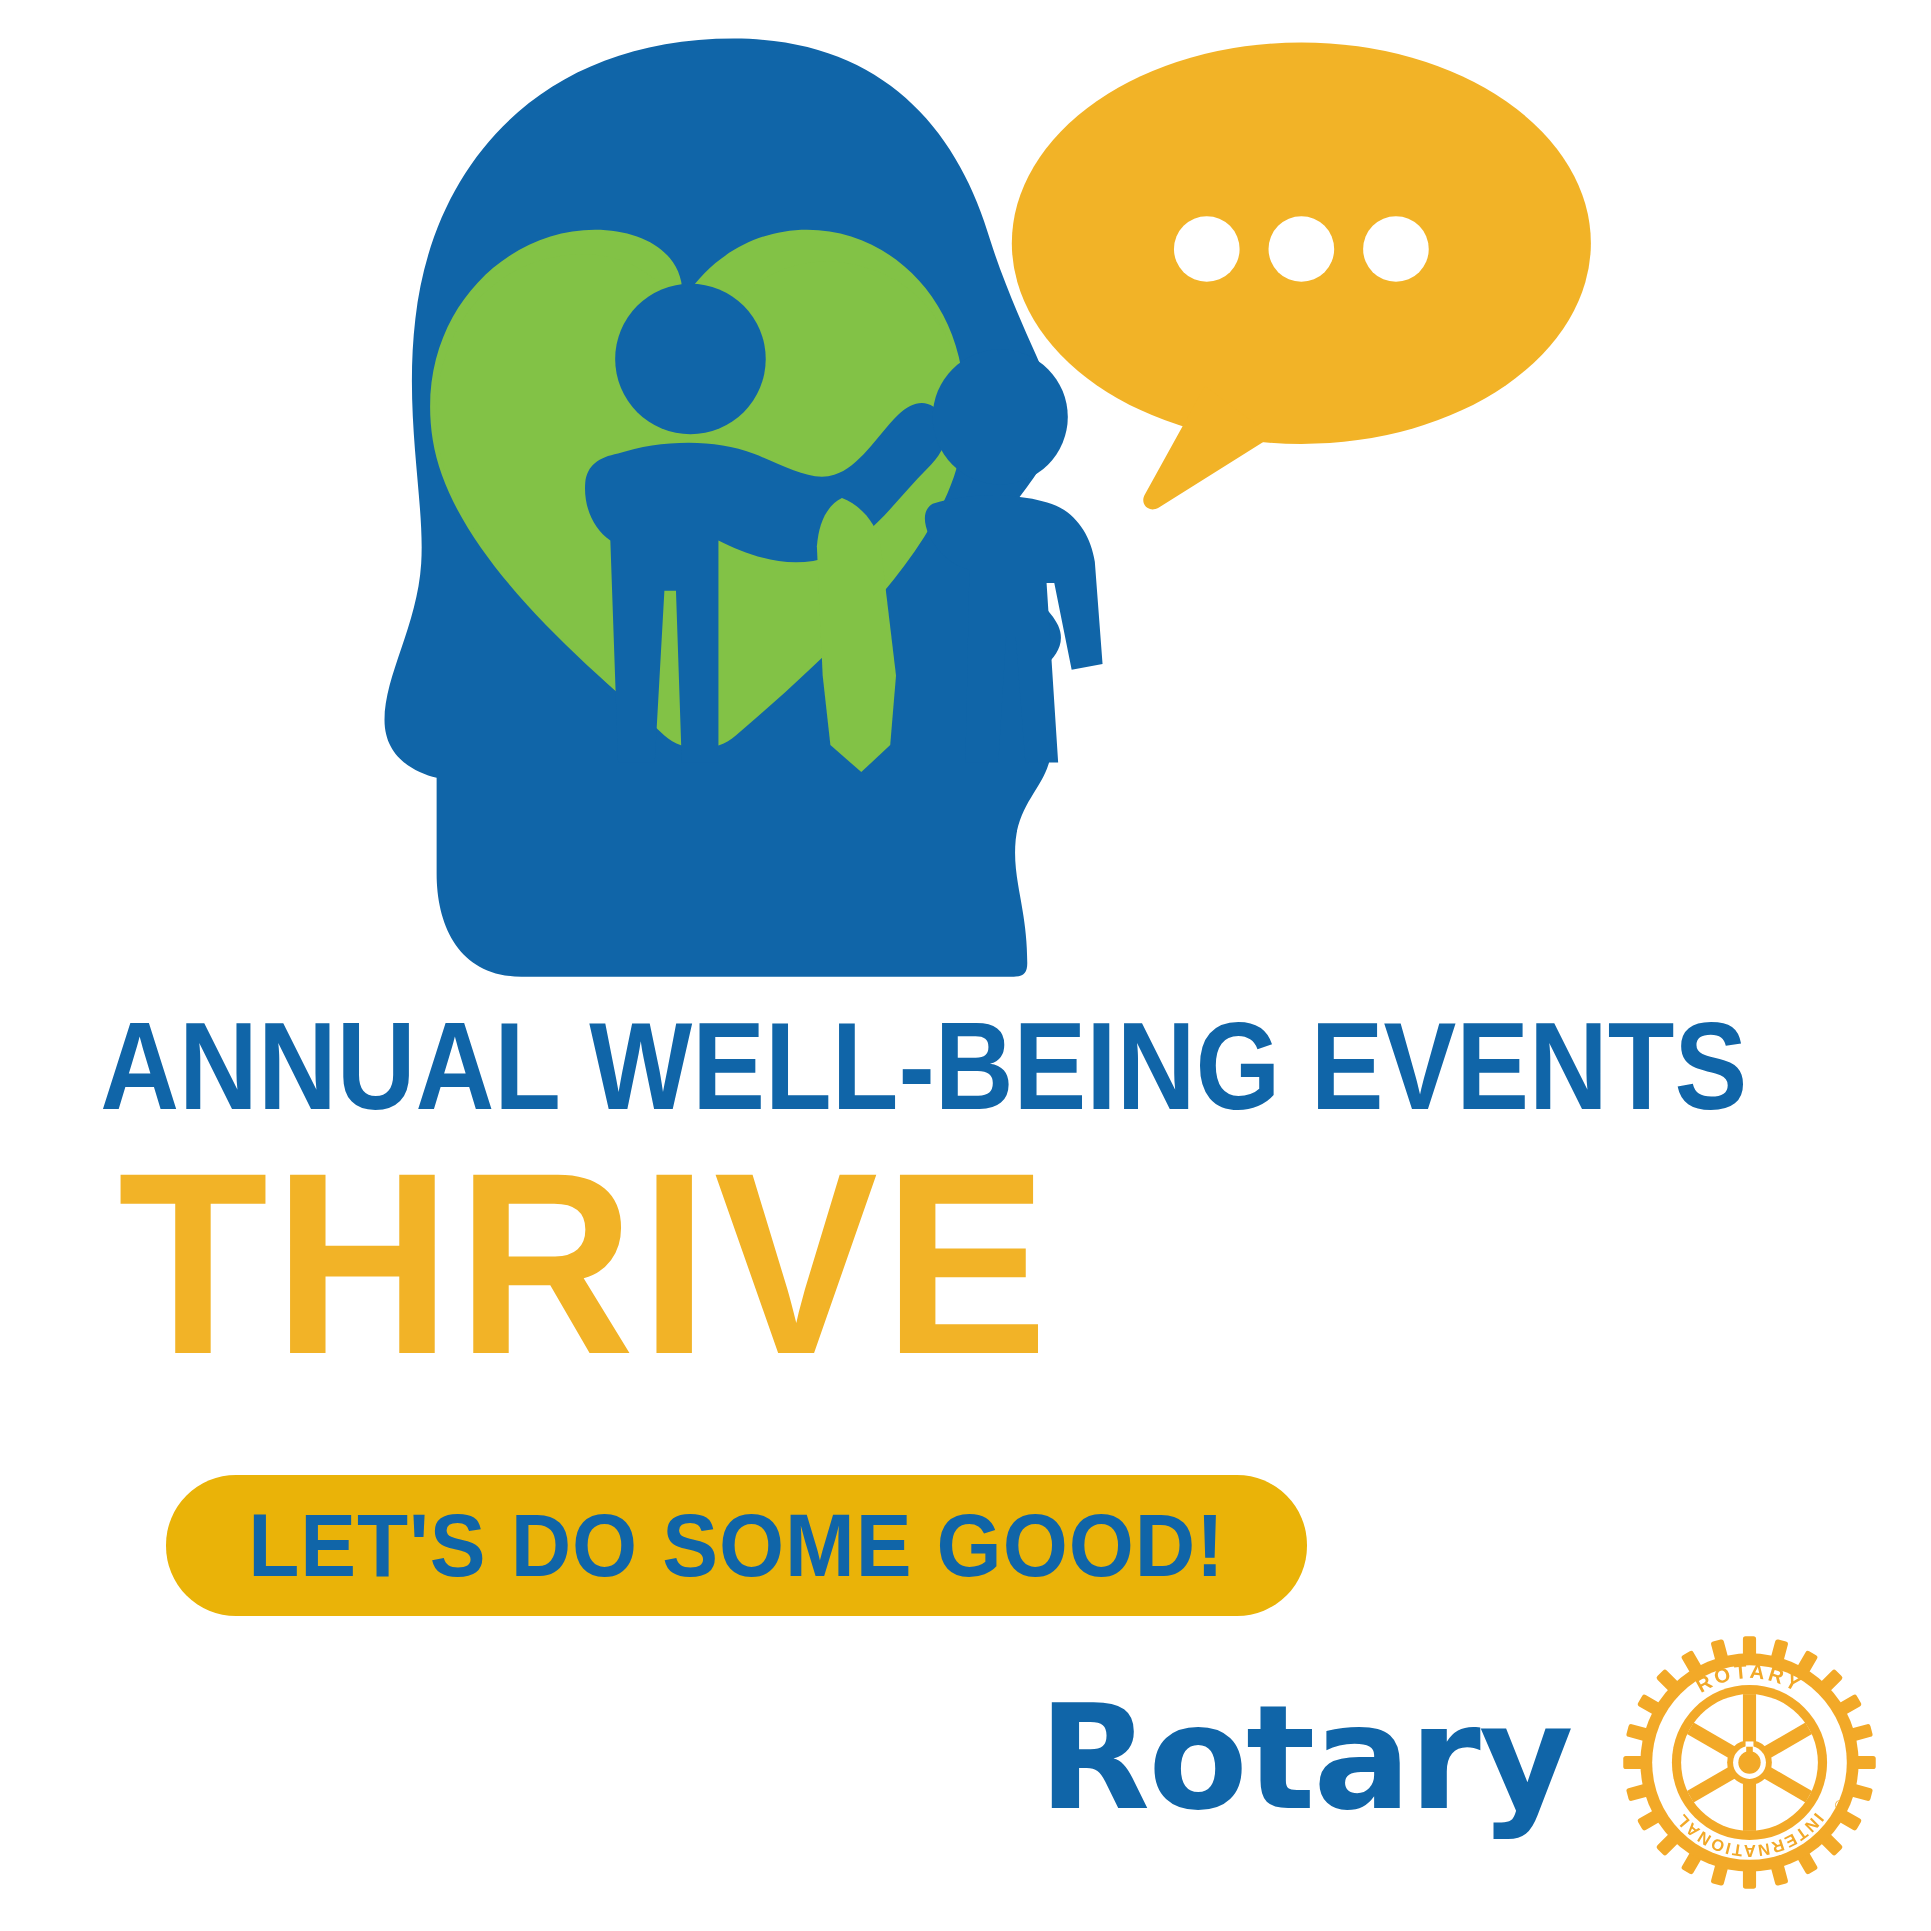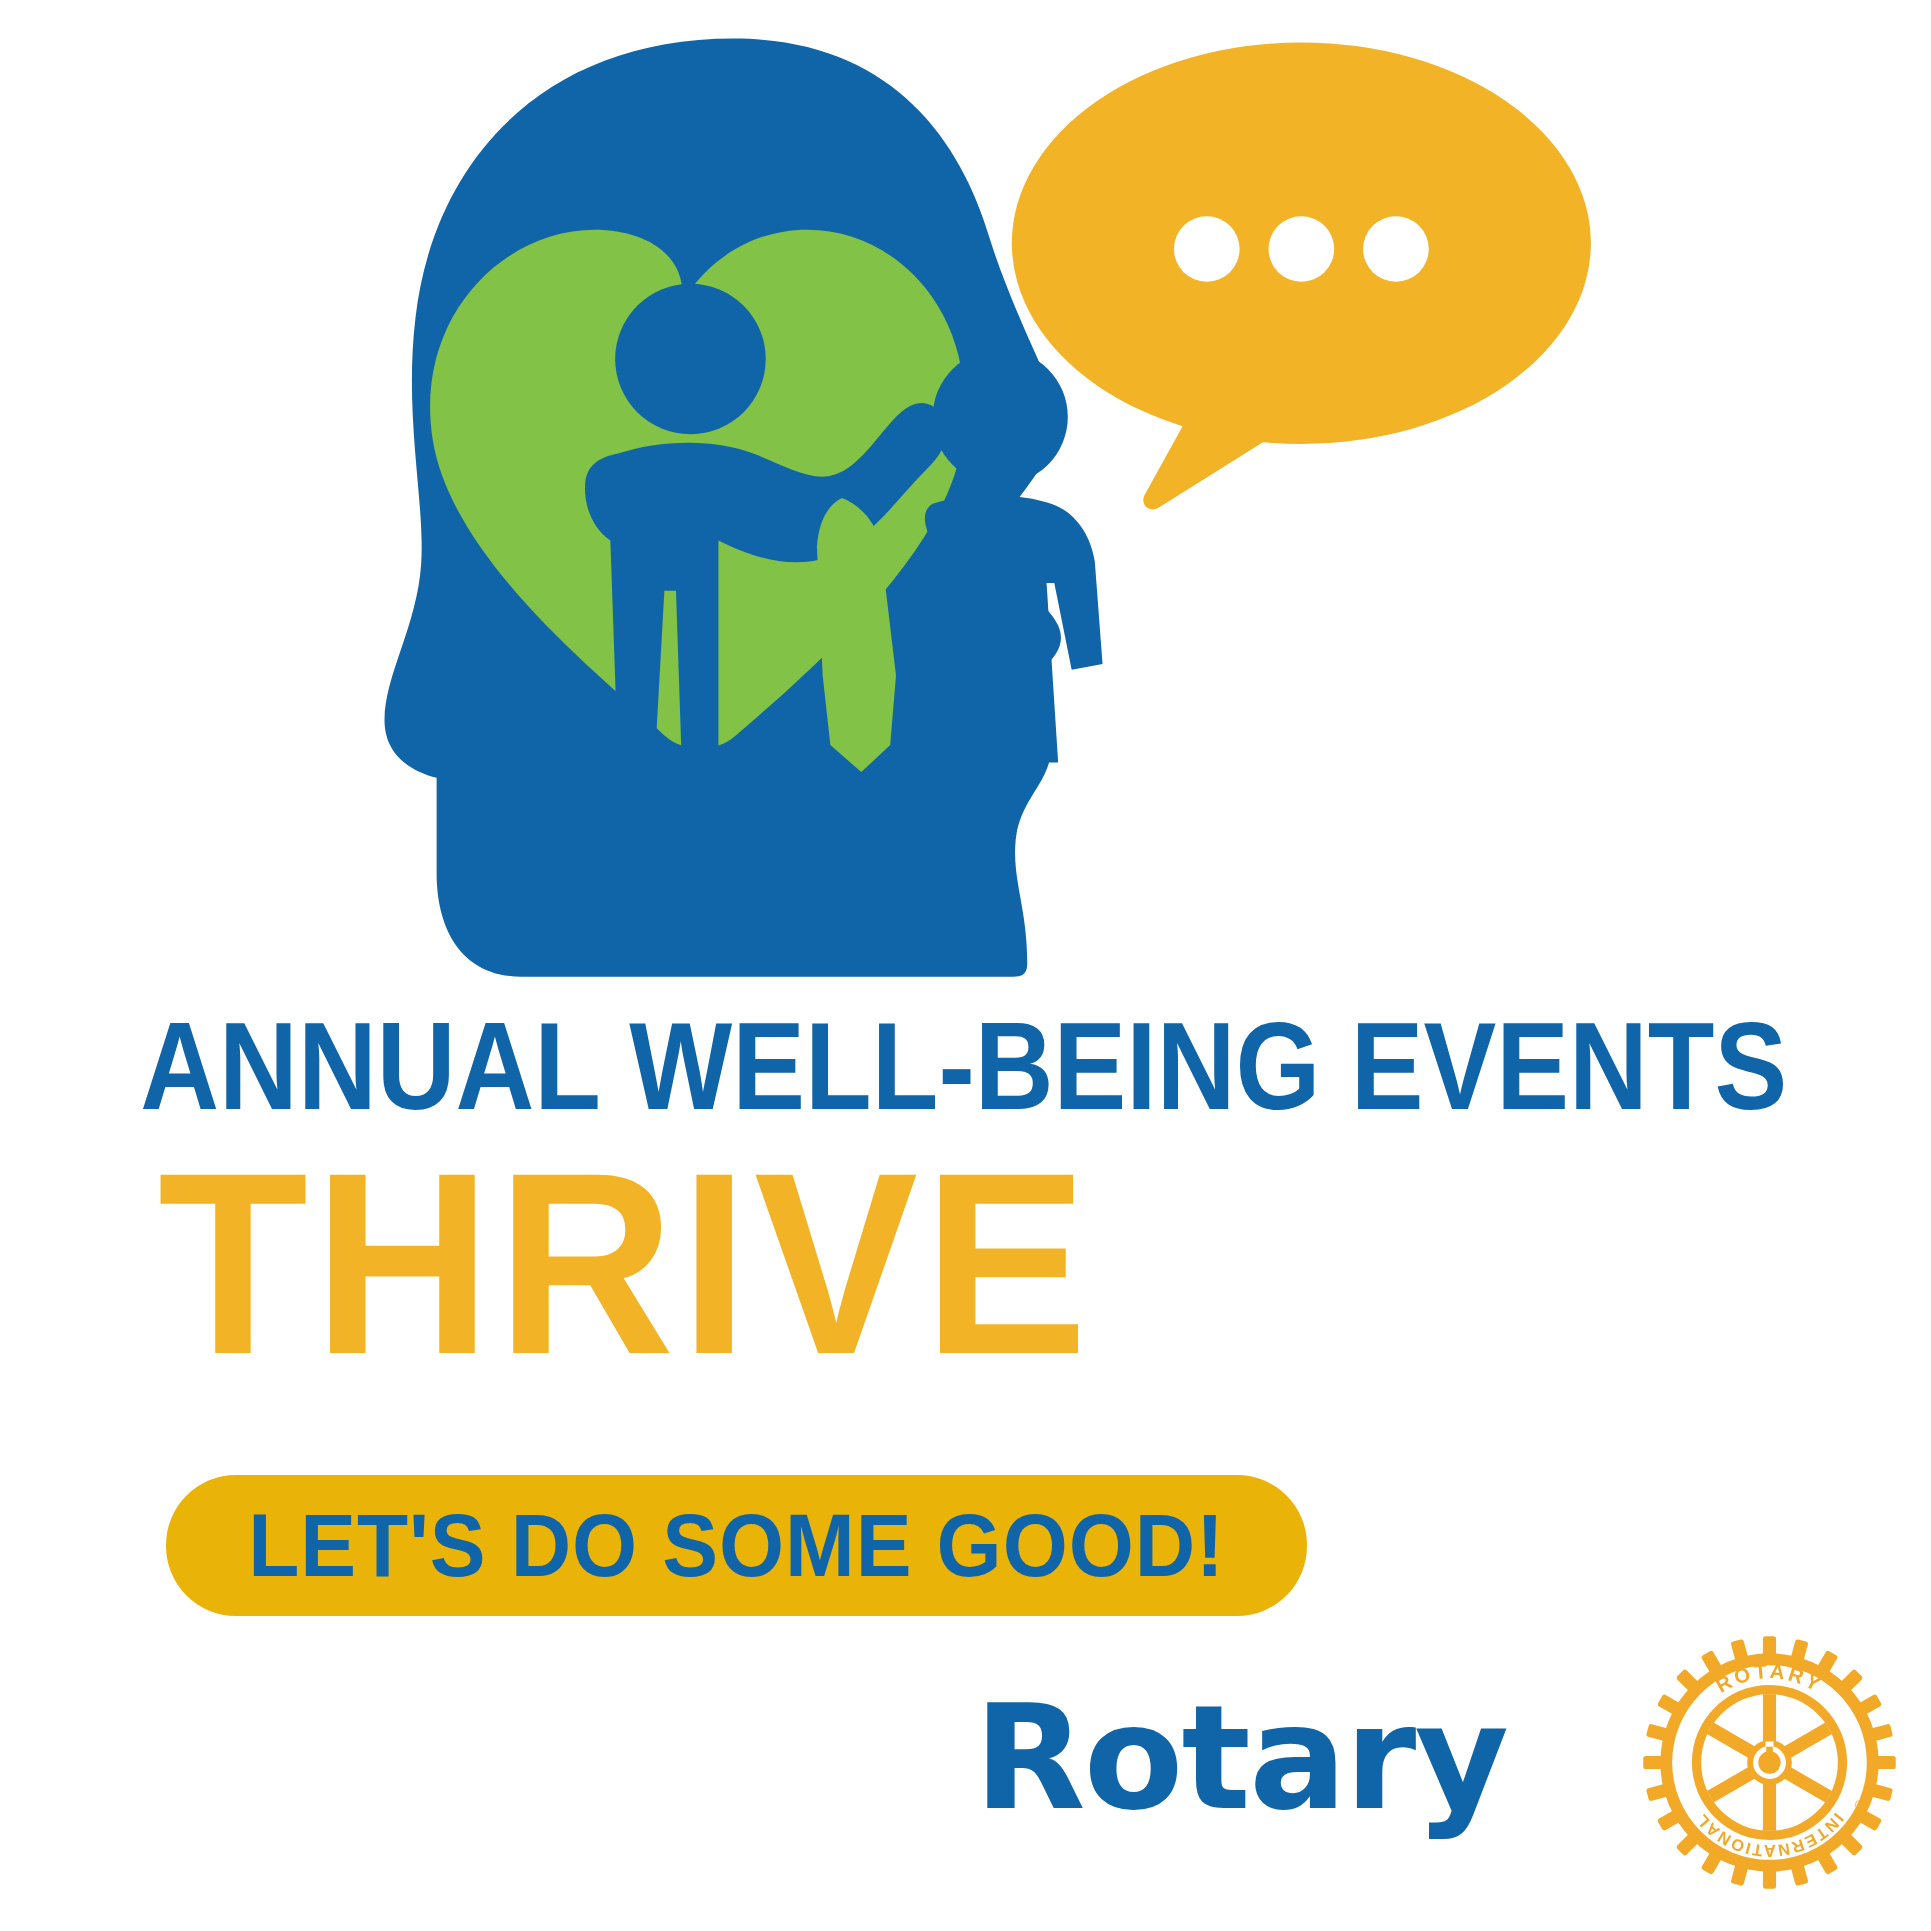--- a/index.html
+++ b/index.html
@@ -34,21 +34,20 @@
     width: 100%;
     height: 100%;
   }
 
   
   #headline-block {
     position: absolute;
     left: 0;
     top: 1004px;
     width: 1589px;
-    margin-left: 40px;
   }
 
   .headline {
     display: block;
     margin: 0;
     padding: 0 0 0 114px;
     color: #1065A8;
     font-family: "Liberation Sans Narrow", "Liberation Sans", sans-serif;
     font-weight: bold;
     font-size: 124px;
@@ -94,27 +93,27 @@
     font-size: 89px;
     line-height: 1;
     letter-spacing: 1px;
     transform: scaleX(0.94);
     white-space: nowrap;
   }
 
   
   #rotary-lockup {
     position: absolute;
-    left: 974px;
+    left: 996px;
     top: 1632px;
     width: 927px;
     height: 261px;
     display: flex;
     align-items: center;
-    justify-content: space-between;
+    justify-content: center;
   }
   #rotary-wordmark {
     color: #1065A8;
     font-family: "DejaVu Sans", sans-serif;
     font-weight: bold;
     font-size: 145px;
     line-height: 1;
     letter-spacing: -1.9px;
     margin-right: 46px;
     margin-bottom: 9.7px;

